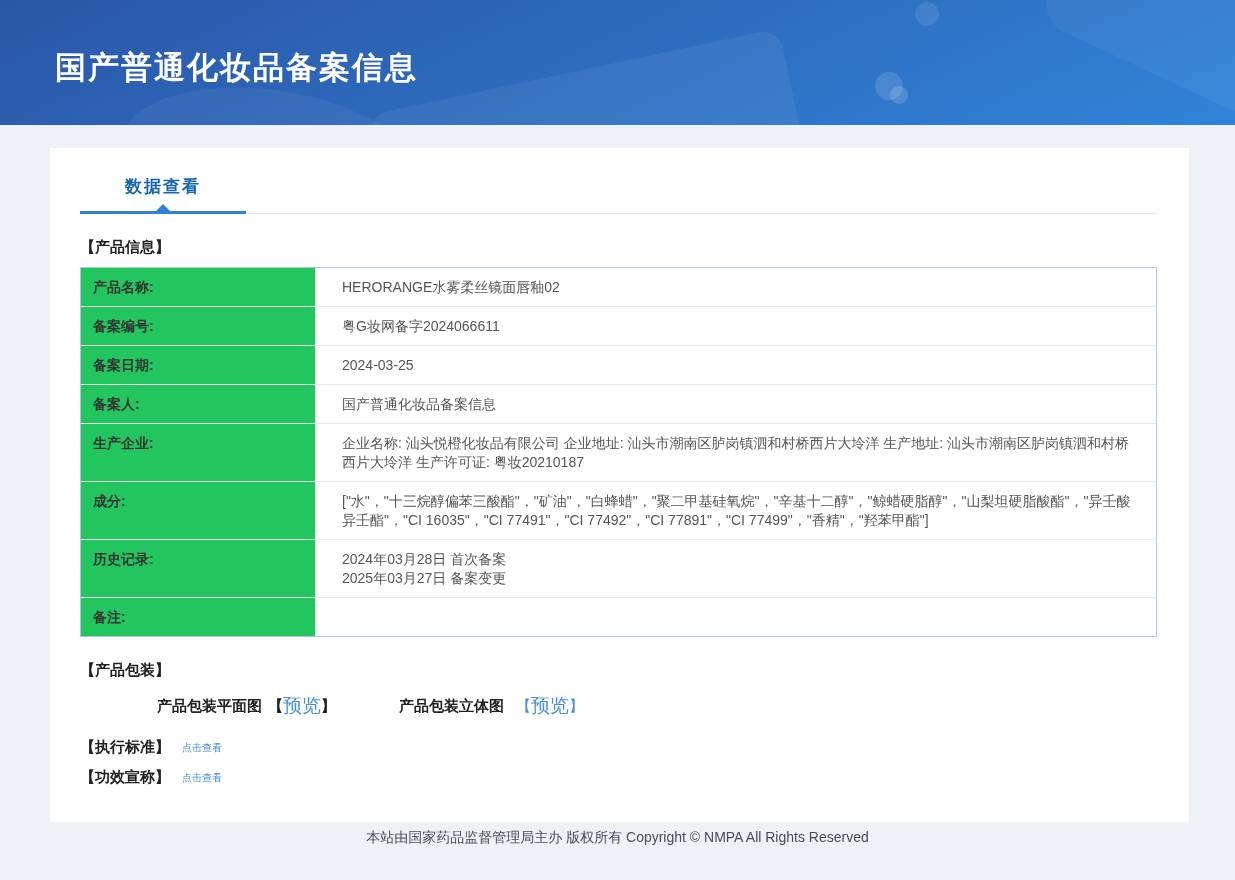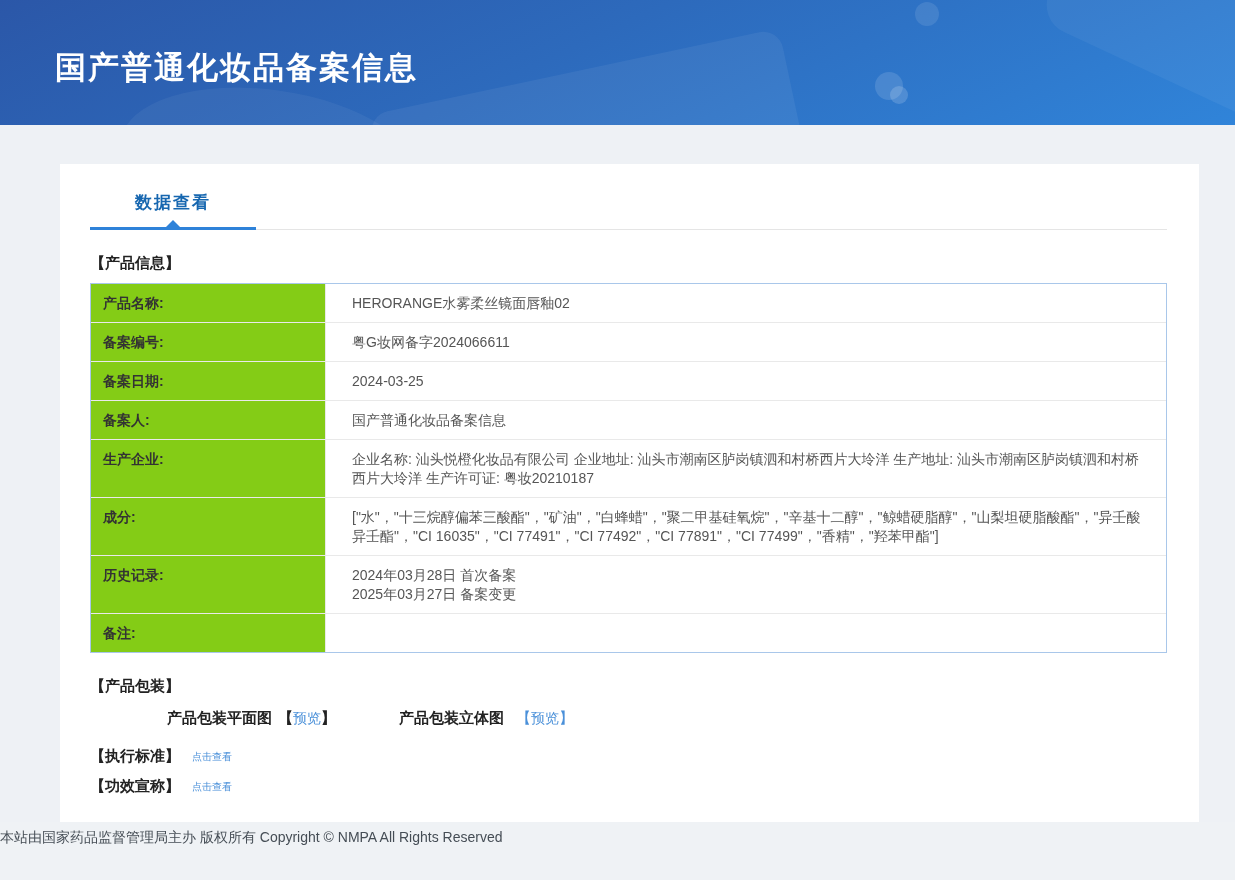--- a/index.html
+++ b/index.html
@@ -27,23 +27,22 @@
   .deco.d4 { width:260px;height:120px; left:1050px; top:-40px; background:rgba(255,255,255,0.05); transform:rotate(25deg); border-radius:30px;}
   .deco.d5 { width:420px;height:160px; left:380px; top:70px; background:rgba(255,255,255,0.06); transform:rotate(-12deg); border-radius:20px;}
   .deco.d6 { width:300px;height:140px; left:120px; top:90px; background:rgba(255,255,255,0.05); transform:rotate(8deg); border-radius:50%;}
   .banner-title {
     position:absolute; left:55px; top:47px;
     color:#ffffff; font-size:31px; font-weight:bold; letter-spacing:2px;text-align:right;
   }
 
   
   .card {
-    position:absolute; left:60px; top:148px; width:1139px; height:674px;
+    position:absolute; left:50px; top:148px; width:1139px; height:674px;
     background:#ffffff;
-    margin-top:16px;
   }
 
   
   .tabbar {
     position:relative;
     margin:0 32px 0 30px;
     border-bottom:1px solid #e5e5e5;
     height:66px;
   }
   .tab {
@@ -78,21 +77,21 @@
   .info-table {
     margin:0 32px 0 30px;
     border:1px solid #a9c7ea;
   }
   .info-row {
     display:flex; border-bottom:1px solid #e9e9e9; min-height:38px;
   }
   .info-row:last-child { border-bottom:none; }
   .info-label {
     width:235px; flex:0 0 235px;
-    background:#84cc16;
+    background:#22c55e;
     border-right:1px solid #e9e9e9;
     font-size:14px; font-weight:bold; color:#333;
     padding:10px 8px 9px 12px;
     line-height:19px;
   }
   .info-value {
     flex:1;
     font-size:14px; color:#555;
     padding:10px 14px 9px 26px;
     line-height:19px;
@@ -107,36 +106,37 @@
     font-size:15px;
     gap:8px;
   }
   .pack-item { display:flex; align-items:center; }
   .pack-item + .pack-item { margin-left:55px; }
   .pack-label { font-weight:bold; color:#222; }
   .pack-item .gap { width:6px; }
   .bracket { color:#222; font-weight:bold; }
   .brackets-blue .bracket { color:#4a90d9; font-weight:normal; }
   a.link, .link {
-    color:#4a90d9; text-decoration:none; cursor:pointer; font-size:14px;
+    color:#4a90d9; text-decoration:none; cursor:pointer; font-size:19px;
   }
   .inline-row {
     margin:19px 32px 0 30px;
     display:flex; align-items:center;
   }
   .inline-row + .inline-row { margin-top:11px; }
   .inline-row .section-label {
     font-size:15px; font-weight:bold; color:#222;
   }
   .inline-row .link { margin-left:12px; font-size:10px; }
 
   
   .footer {
     position:absolute; left:0; top:822px; width:1235px; height:58px;
     background:#eff2f5;
+    text-align:center;
     padding-top:7px;
     font-size:14px; color:#454d55;
   }
 </style>
 </head>
 <body>
 
 <header class="banner">
   <div class="deco d4"></div>
   <div class="deco d5"></div>

